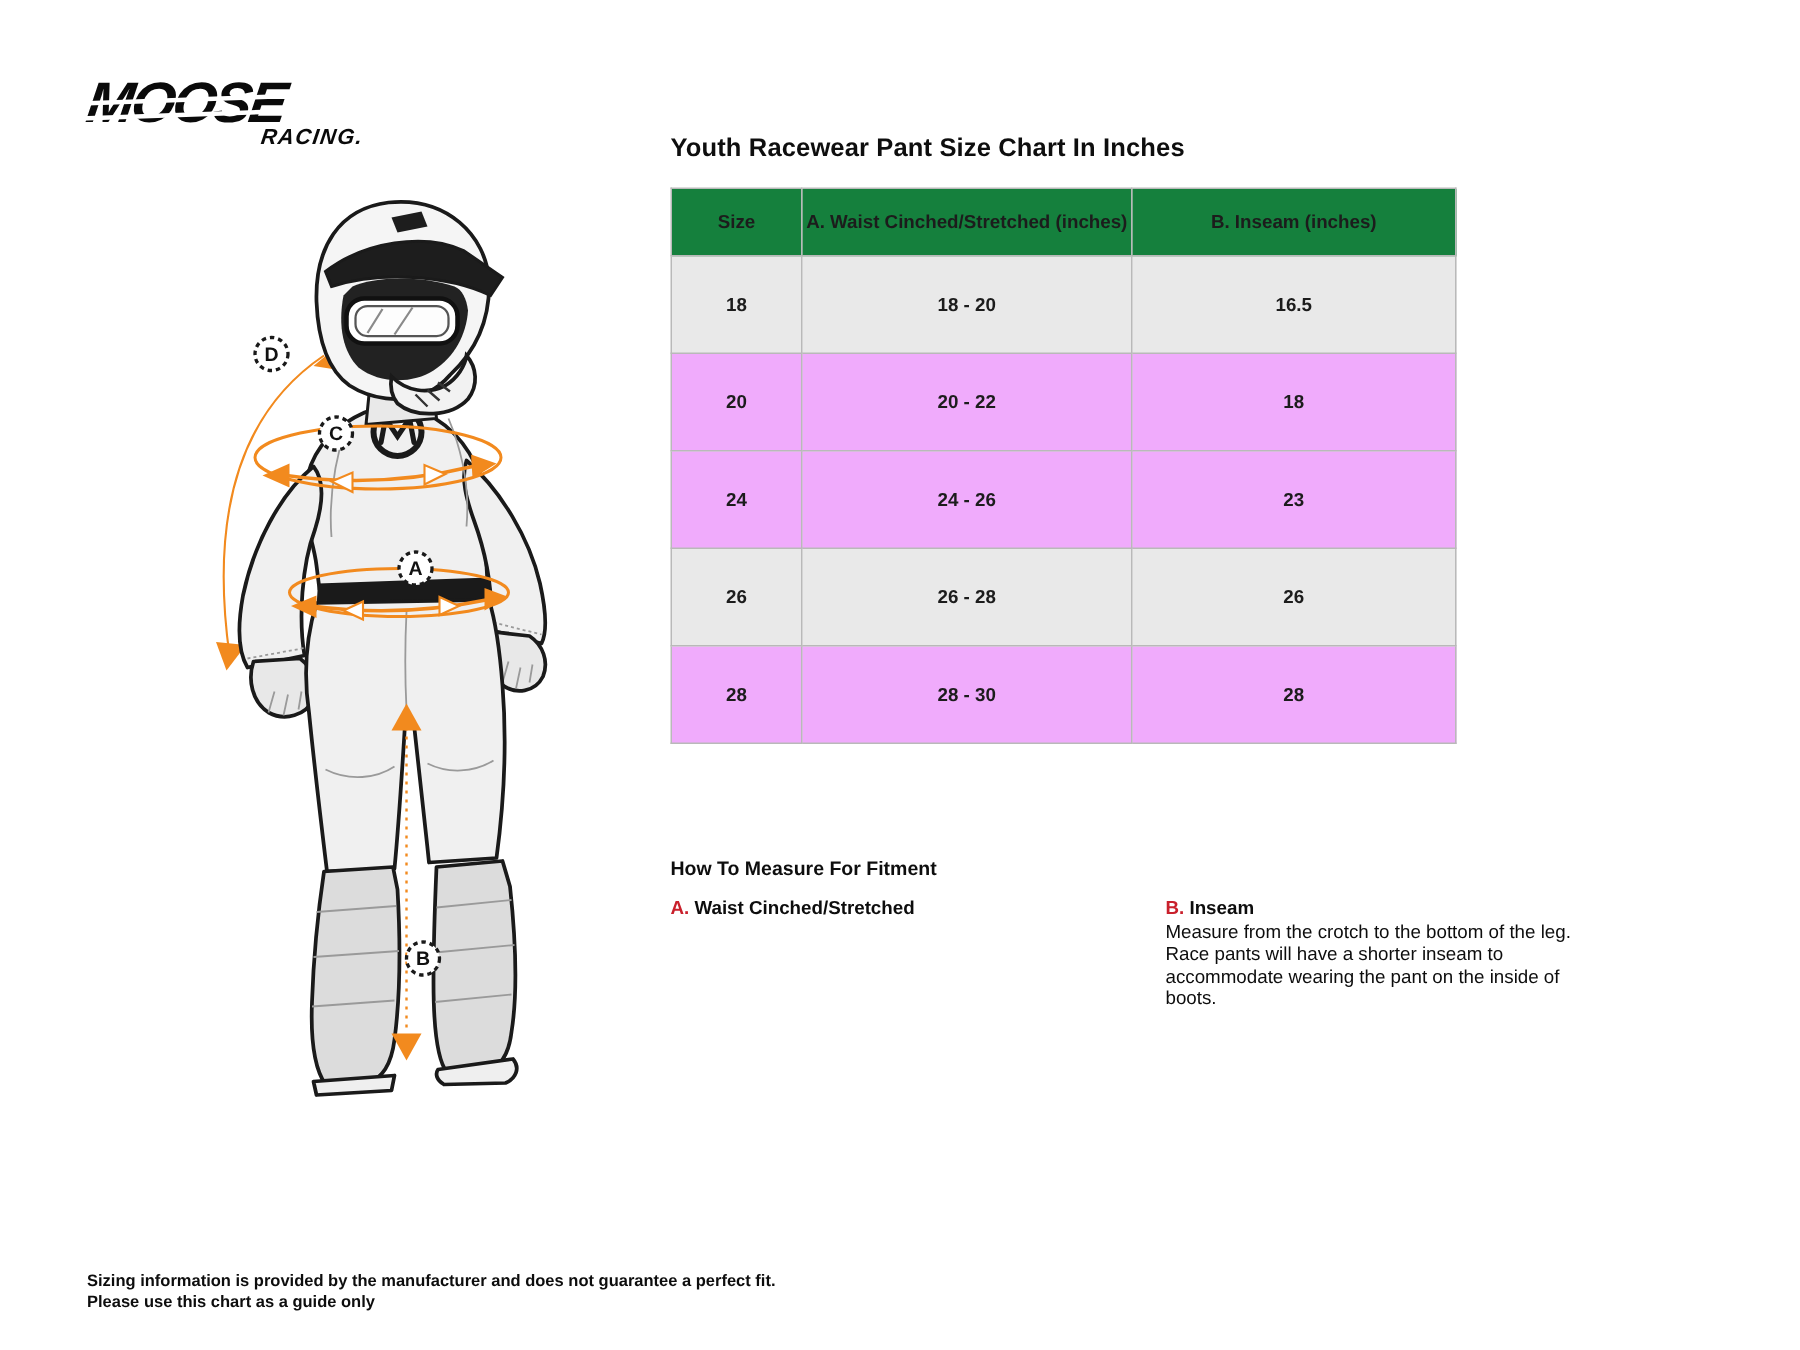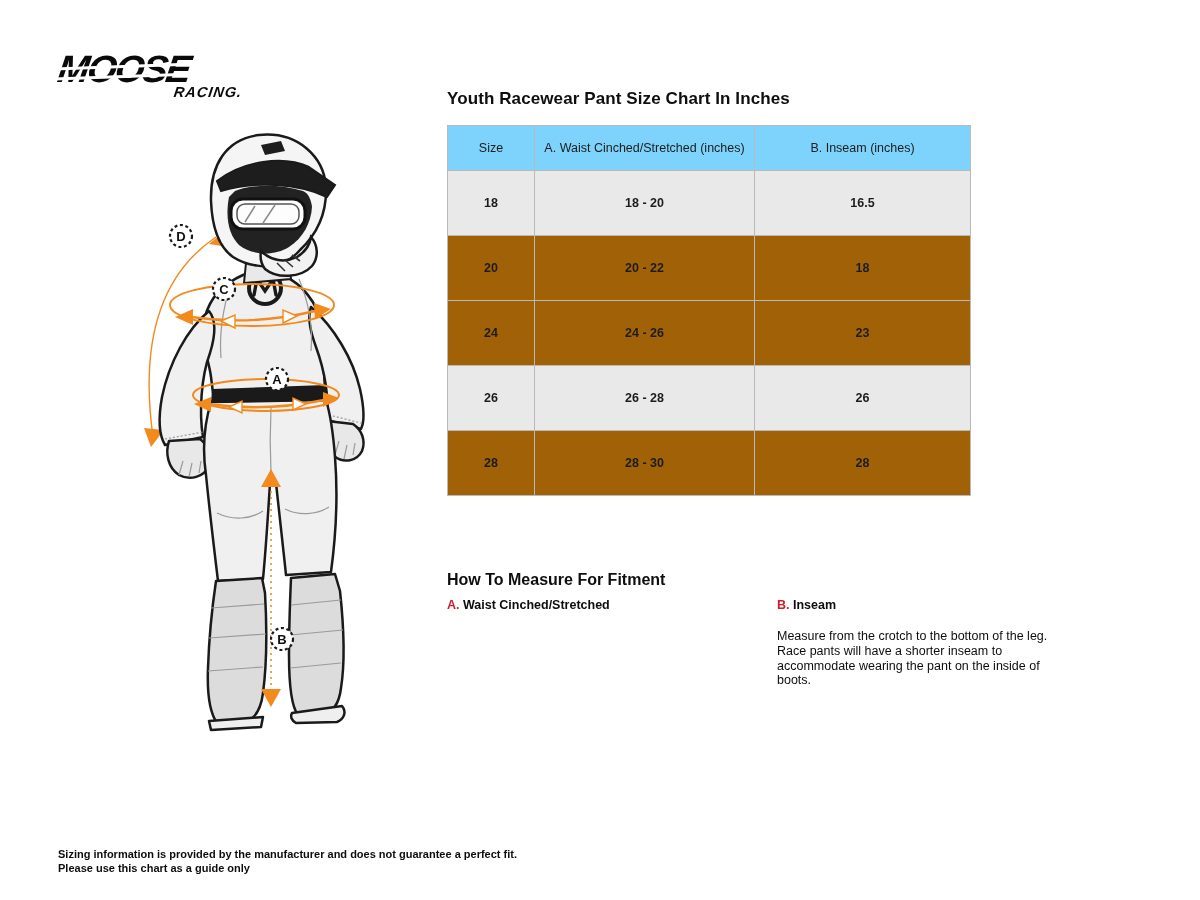--- a/index.html
+++ b/index.html
@@ -22,33 +22,33 @@
     transform:skewX(-8deg); color:#0a0a0a; white-space:nowrap;
   }
 
   
   #chart-title { left:447px; top:89px; font-size:17px; font-weight:700; color:#0e0e0e; letter-spacing:0.1px; }
   #size-table { left:447px; top:125px; width:523px; border-collapse:collapse; table-layout:fixed; }
   #size-table th, #size-table td {
     border:1px solid #b9b9b9; text-align:center; vertical-align:middle;
     font-size:12.5px; color:#1c1c1c;
   }
-  #size-table th { height:45px; background:#7dd3fc; font-weight:400; }
-  #size-table td { height:65px; font-weight:600; background:#a16207; }
+  #size-table th { height:45px; background:#15803d; font-weight:700; }
+  #size-table td { height:65px; font-weight:600; background:#f0abfc; }
   #size-table tr.alt td { background:#e9e9e9; }
   #size-table col.c1 { width:87px; }
   #size-table col.c2 { width:220px; }
   #size-table col.c3 { width:216px; }
 
   
-  #howto-title { left:447px; top:571px; font-size:16px; font-weight:700; color:#0e0e0e; }
+  #howto-title { left:447px; top:571px; font-size:13px; font-weight:700; color:#0e0e0e; }
   .measure-col { top:598px; width:300px; }
   #measure-a { left:447px; }
   #measure-b { left:777px; }
-  .measure-head { font-size:12.5px; font-weight:700; color:#0d0d0d; margin-bottom:17px; }
+  .measure-head { font-size:12.5px; font-weight:700; color:#0d0d0d; margin-bottom:2px; }
   .measure-letter { color:#c9202c; font-weight:700; }
   .measure-body { font-size:12.5px; line-height:1.18; color:#0d0d0d; }
 
   
   #footer { left:58px; top:848px; font-size:11px; font-weight:600; line-height:1.25; color:#0d0d0d; }
 
   
   #rider { left:113px; top:123px; }
   .lbl-circle { fill:#ffffff; stroke:#1a1a1a; stroke-width:2.2; stroke-dasharray:3 2.6; }
   .lbl-text { font-family:"Liberation Sans", sans-serif; font-size:13px; font-weight:700; fill:#111; }

